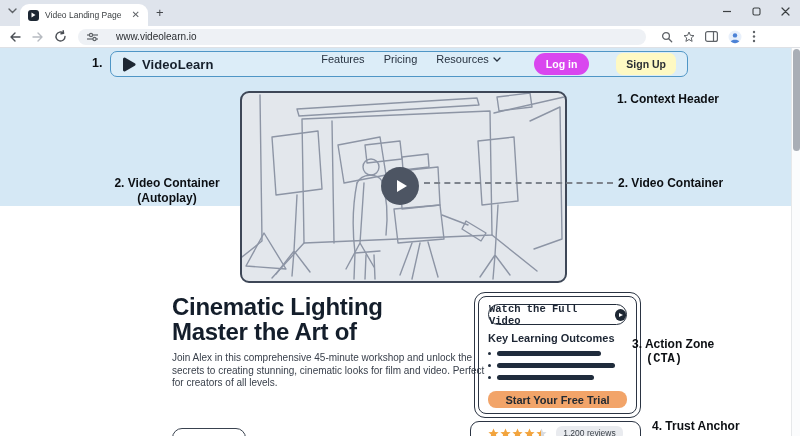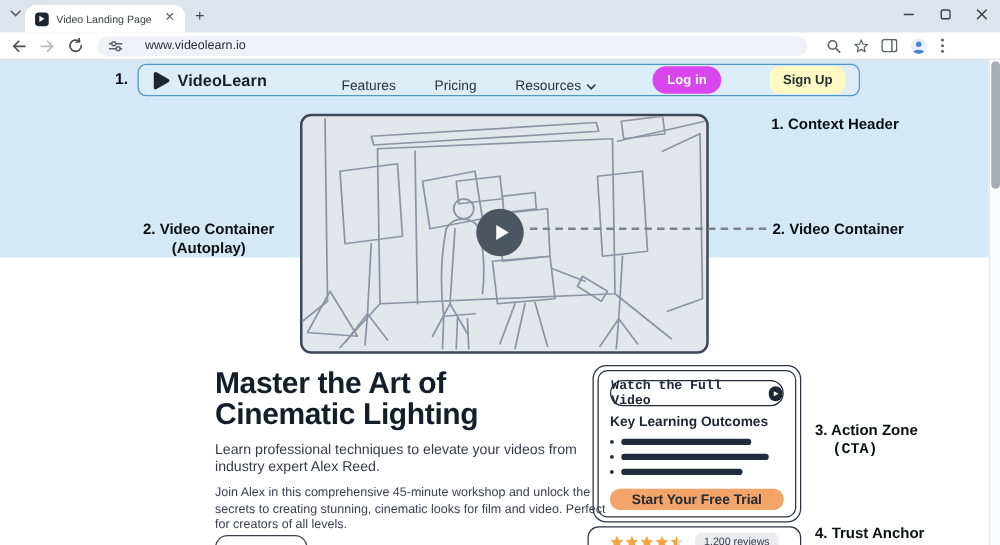--- a/index.html
+++ b/index.html
@@ -30,21 +30,21 @@
   .scrollbar { position:absolute; right:0; top:0; width:9px; height:388px; background:#fbfcfd; border-left:1px solid #e6e8ea; }
   .scroll-thumb { position:absolute; left:1px; top:1px; width:7px; height:102px; background:#a9aeb6; border-radius:4px; }
 
   .ann { position:absolute; font-size:12px; font-weight:bold; color:#0c0f13; line-height:15px; white-space:nowrap; }
 
   
   .site-header { position:absolute; left:110px; top:3px; width:578px; height:26px; background:#dcedf8;
                  border:1.5px solid #4f96c6; border-radius:7px; display:flex; align-items:center; padding:0 11px; }
   .brand { display:flex; align-items:flex-start; gap:6px; }
   .brand-name { font-size:13px; font-weight:800; color:#16202c; letter-spacing:.1px; }
-  .nav { display:flex; align-items:flex-end; gap:31px; margin-left:auto; }
+  .nav { display:flex; align-items:flex-start; gap:19px; margin-left:auto; }
   .nav-item { font-size:11px; color:#273240; white-space:nowrap; display:flex; align-items:center; gap:4px; }
   .btn-login { background:#d946ef; color:#fff; font-size:10.5px; font-weight:bold; padding:5px 12px;
                border-radius:13px; margin-left:14px; }
   .btn-signup { background:#fef9c3; color:#2b2f35; font-size:10.5px; font-weight:bold; padding:5px 10px;
                 border-radius:7px; margin-left:8px; }
 
   
   .video-box { position:absolute; left:240px; top:43px; width:327px; height:192px; background:#e3e7ec;
                border:2px solid #3e4757; border-radius:9px; overflow:hidden; }
   .play-btn { position:absolute; left:139px; top:74px; width:38px; height:38px; border-radius:50%;
@@ -263,24 +263,23 @@
 
   <div class="ann" style="left:104px; top:128px; width:126px; text-align:center; white-space:normal;">
     <div>2. Video Container</div>
     <div>(Autoplay)</div>
   </div>
 
   <div class="ann" style="left:618px; top:128px;">2. Video Container</div>
 
   <div class="hero">
     <h1>
+      <div>Cinematic Lighting</div>
       <div>Master the Art of</div>
-      <div>Cinematic Lighting</div>
     </h1>
-    <div class="sub">Learn professional techniques to elevate your videos from industry expert Alex Reed.</div>
     <div class="desc">Join Alex in this comprehensive 45-minute workshop and unlock the secrets to creating stunning, cinematic looks for film and video. Perfect for creators of all levels.</div>
   </div>
   <div class="partial-btn"></div>
 
   <div class="cta-outer">
     <div class="cta-inner">
       <div class="watch-btn">
         <span>Watch the Full Video</span>
         <span class="watch-play">
             <span class="tri"></span>
@@ -296,21 +295,21 @@
         <span class="bullet-bar" style="width:118px;"></span>
       </div>
       <div class="bullet-row">
         <span class="bullet-dot"></span>
         <span class="bullet-bar" style="width:97px;"></span>
       </div>
       <div class="trial-btn">Start Your Free Trial</div>
     </div>
   </div>
 
-  <div class="ann" style="left:652px; top:289px;">
+  <div class="ann" style="left:632px; top:289px;">
     <div>3. Action Zone</div>
     <div style="margin-left:14px;font-family:Liberation Mono, monospace;">(CTA)</div>
   </div>
 
   <div class="trust-box">
     <span class="stars">
       <svg width="11" height="11" viewBox="0 0 11 11">
           <path d="M5.5 0.6 L7 3.9 L10.6 4.2 L7.9 6.6 L8.7 10.2 L5.5 8.3 L2.3 10.2 L3.1 6.6 L0.4 4.2 L4 3.9 Z" fill="#f2a43e"></path>
         </svg>
       <svg width="11" height="11" viewBox="0 0 11 11">

